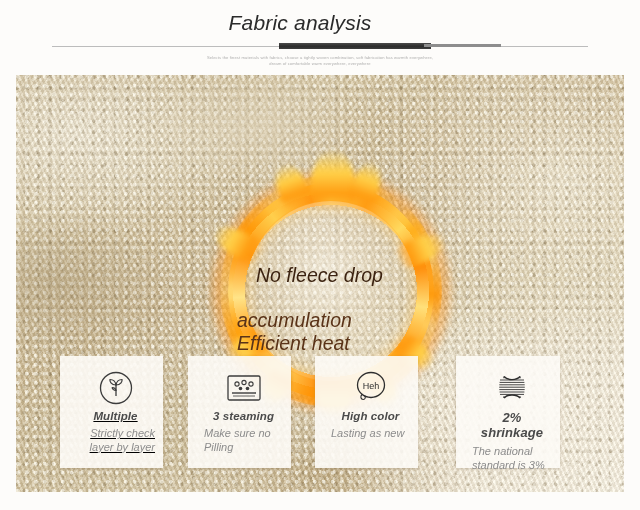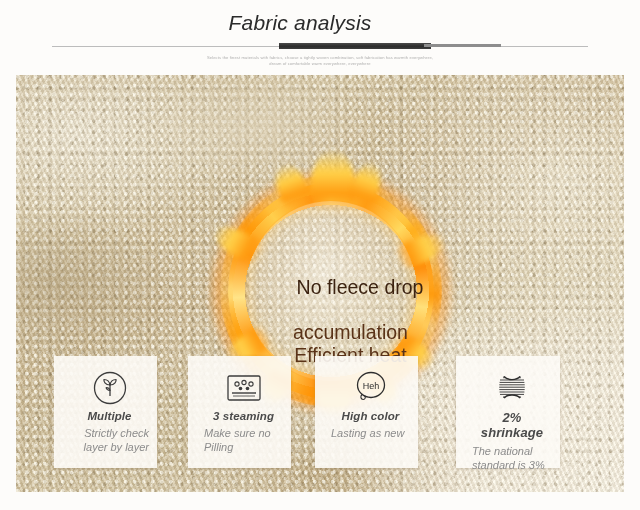--- a/index.html
+++ b/index.html
@@ -158,36 +158,35 @@
   .ring-inner {
     position:absolute; left:40px; top:46px; width:170px; height:180px;
     border-radius:50%;
     background:
       radial-gradient(ellipse at 46% 40%, rgba(255,252,244,.62), rgba(250,240,220,.26) 55%, rgba(240,222,190,.1) 80%, rgba(240,222,190,0) 100%);
   }
 
   
   .center-copy {
     position:absolute; left:218px; top:188px; width:230px;
-    color:#4b2f1c;
-    text-align:center;
-    margin-top:12px;
+    font-style:italic; color:#4b2f1c;
+    text-align:left;
   }
   .copy-1 { font-size:19.5px; line-height:24px; color:#3c2311; margin-left:22px; }
   .copy-2 { font-size:19.5px; line-height:23px; color:#5a3318; margin-top:22px; margin-left:3px; }
 
   
   .cards { position:absolute; left:0; top:0; width:608px; height:417px; }
   .card {
     position:absolute; top:281px; width:103px; height:112px;
     background:rgba(253,251,246,.9);
     box-shadow:0 1px 3px rgba(90,70,40,.22);
     padding:12px 8px 0 16px;
   }
-  .card.c1 { left:38px;  }
+  .card.c1 { left:44px;text-decoration:underline;  }
   .card.c2 { left:172px; }
   .card.c3 { left:299px; }
   .card.c4 { left:440px; width:104px; }
 
   .card-icon { height:40px; display:flex; align-items:center; justify-content:center; }
   .card-icon svg { display:block; }
 
   .card-title {
     font-size:11.5px; font-style:italic; font-weight:700;
     color:#4a4a4a; text-align:center; margin-top:2px;

